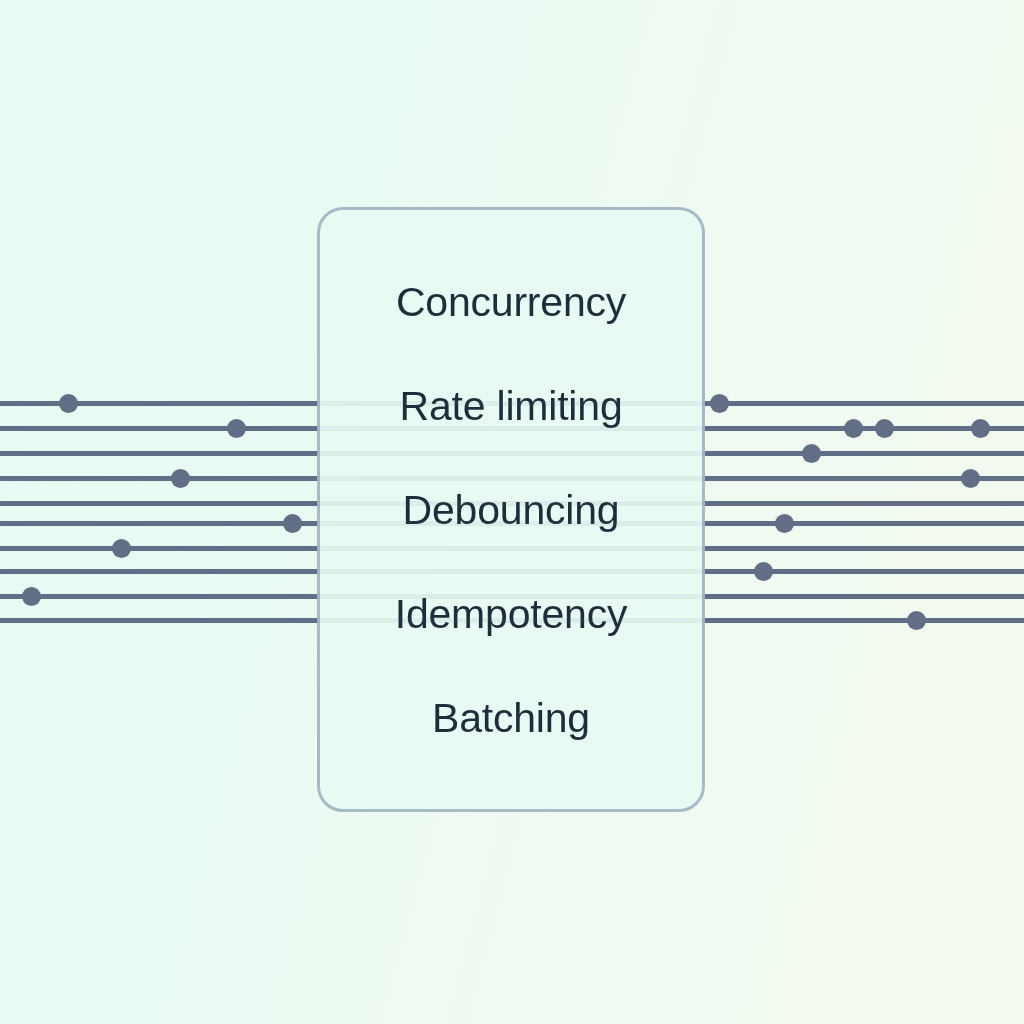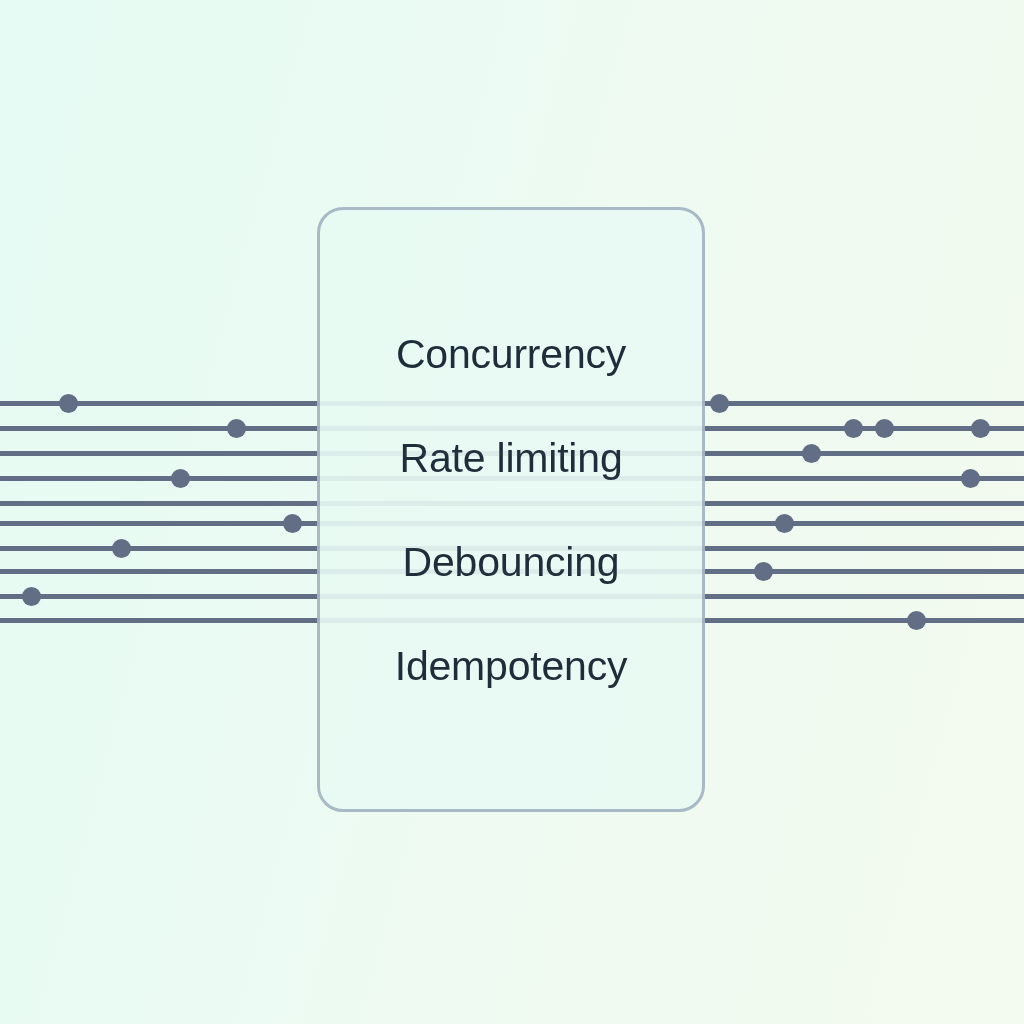--- a/index.html
+++ b/index.html
@@ -146,15 +146,16 @@
       <div class="rule-behind" style="top: 568.5px; left: 317px; width: 388px;"></div>
       <div class="rule-behind" style="top: 593.5px; left: 317px; width: 388px;"></div>
       <div class="rule-behind" style="top: 617.5px; left: 317px; width: 388px;"></div>
     </div>
 
   <div class="card">
     <div class="card-item">Concurrency</div>
     <div class="card-item">Rate limiting</div>
     <div class="card-item">Debouncing</div>
     <div class="card-item">Idempotency</div>
+    <div class="card-item">Batching</div>
   </div>
 
 </div>
 
 </body></html>

